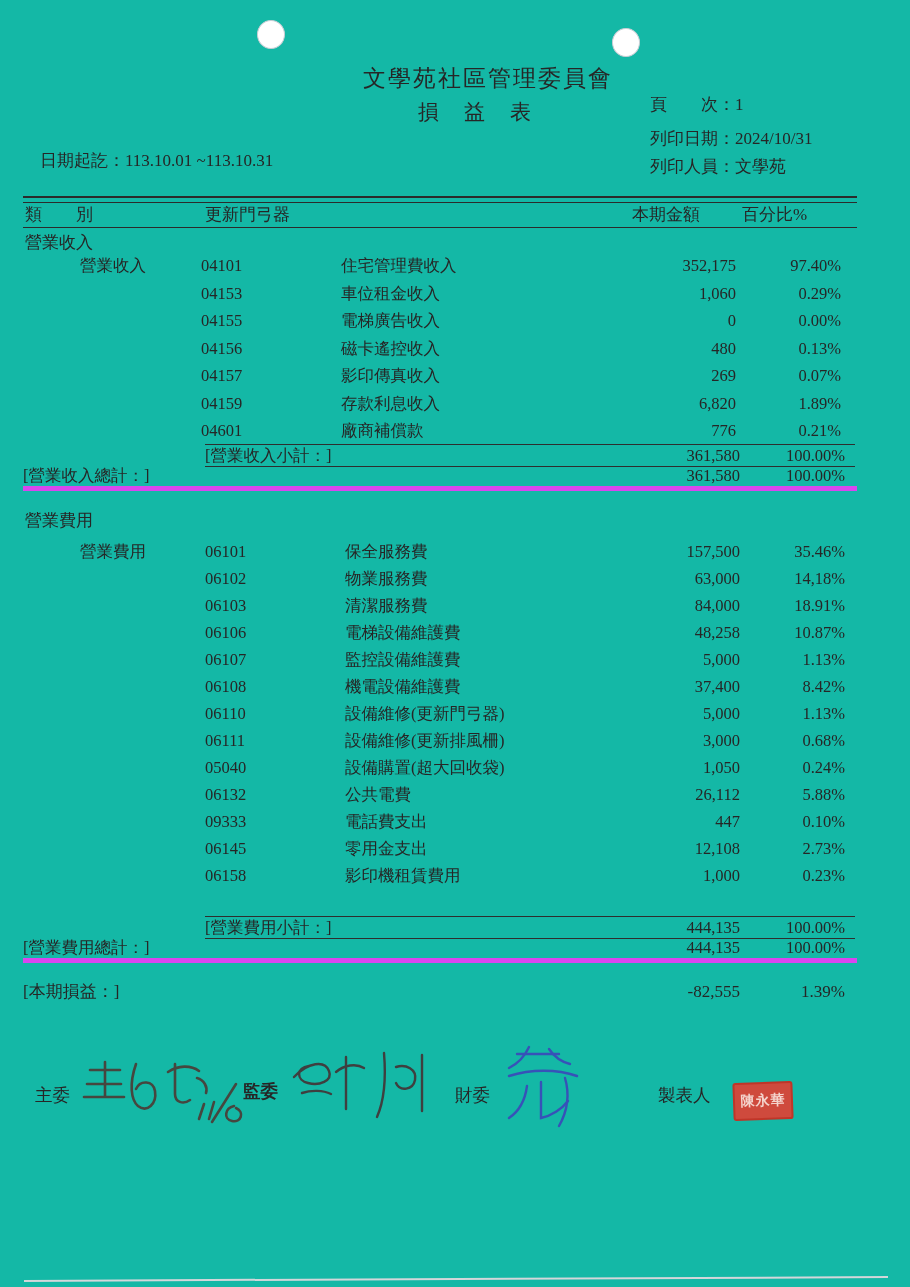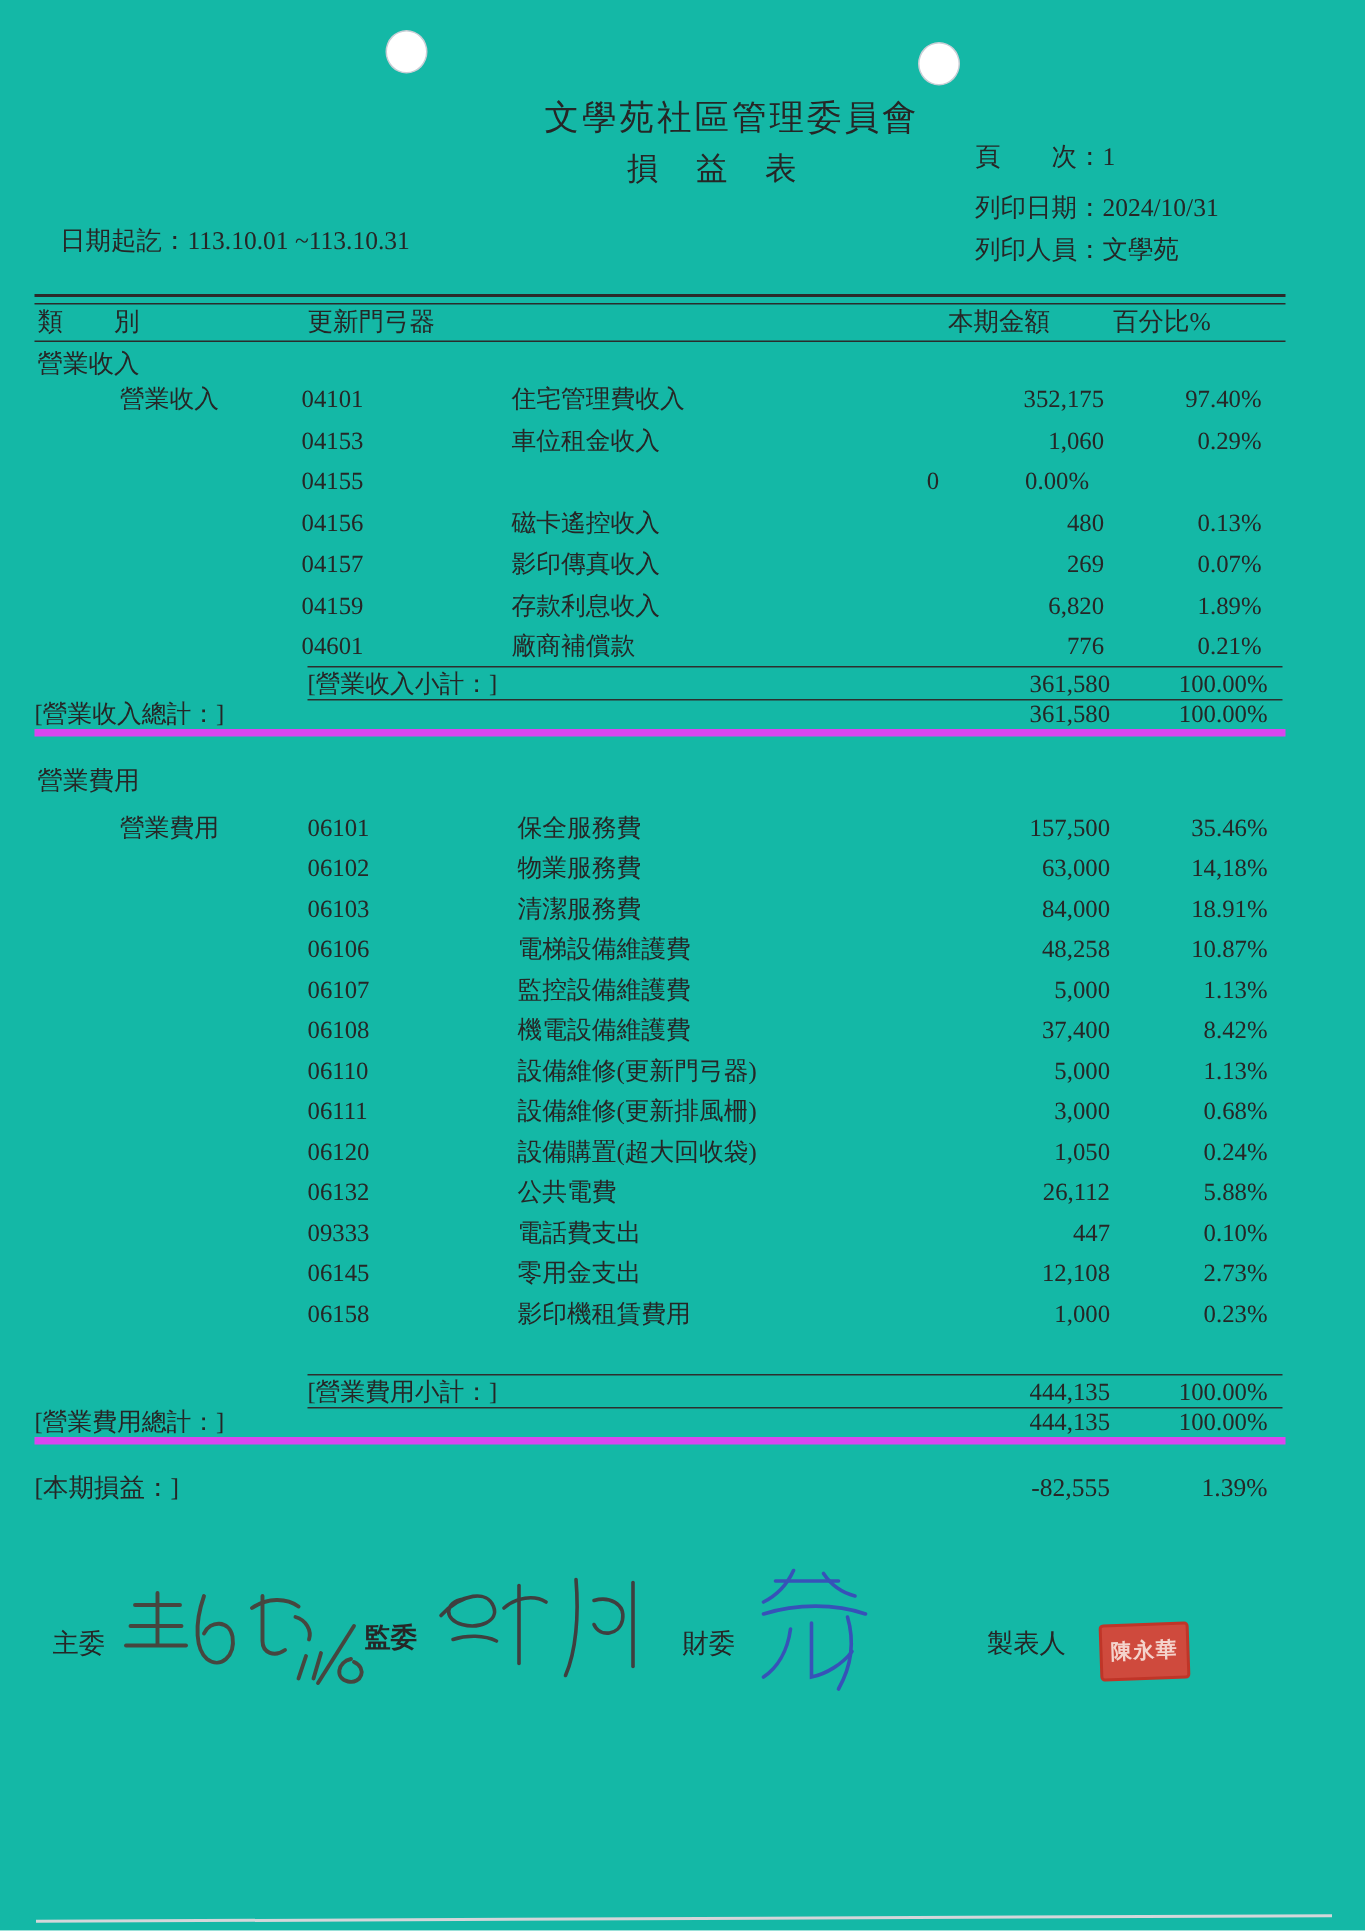--- a/index.html
+++ b/index.html
@@ -103,20 +103,21 @@
         <span class="c-pct">97.40%</span>
       </div>
     <div class="trow h275">
         <span>04153</span>
         <span>車位租金收入</span>
         <span class="c-amt">1,060</span>
         <span class="c-pct">0.29%</span>
       </div>
     <div class="trow h275">
         <span>04155</span>
+        <span>電梯廣告收入</span>
         <span class="c-amt">0</span>
         <span class="c-pct">0.00%</span>
       </div>
     <div class="trow h275">
         <span>04156</span>
         <span>磁卡遙控收入</span>
         <span class="c-amt">480</span>
         <span class="c-pct">0.13%</span>
       </div>
     <div class="trow h275">
@@ -197,21 +198,21 @@
         <span class="c-amt">5,000</span>
         <span class="c-pct">1.13%</span>
       </div>
     <div class="trow h27">
         <span>06111</span>
         <span>設備維修(更新排風柵)</span>
         <span class="c-amt">3,000</span>
         <span class="c-pct">0.68%</span>
       </div>
     <div class="trow h27">
-        <span>06120</span>
+        <span>05040</span>
         <span>設備購置(超大回收袋)</span>
         <span class="c-amt">1,050</span>
         <span class="c-pct">0.24%</span>
       </div>
     <div class="trow h27">
         <span>06132</span>
         <span>公共電費</span>
         <span class="c-amt">26,112</span>
         <span class="c-pct">5.88%</span>
       </div>

